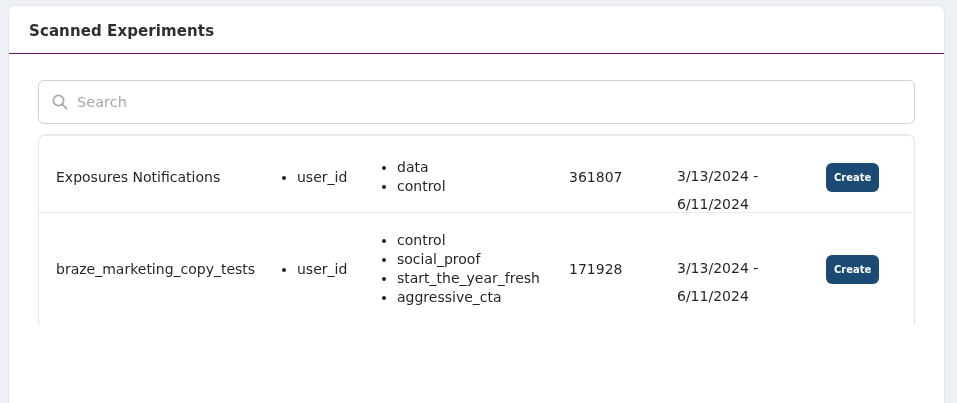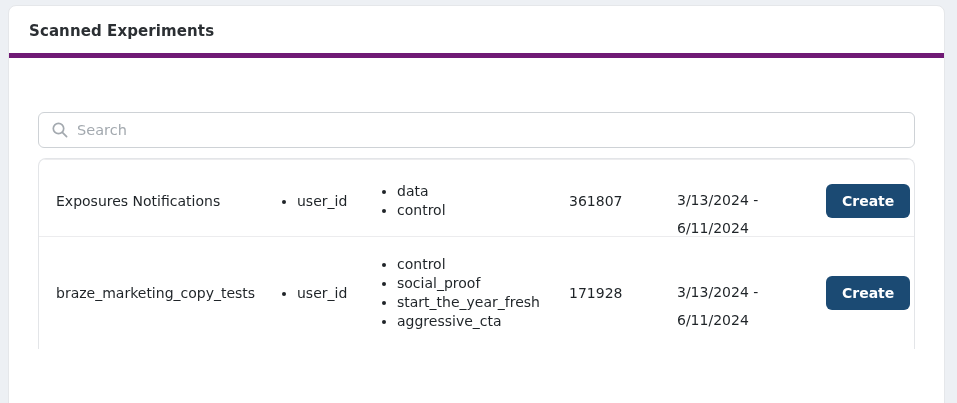--- a/index.html
+++ b/index.html
@@ -11,30 +11,30 @@
     position: relative;
   }
   .card {
     position: absolute;
     left: 8px; top: 5px;
     width: 937px; height: 430px;
     background: #ffffff;
     border: 1px solid #e5e7ea;
     border-radius: 8px;
   }
-  .card-header { padding: 16px 20px 13px 20px; border-bottom: 5px solid #701a75; }
+  .card-header { padding: 16px 20px 13px 20px; border-bottom: 1px solid #701a75; }
   .page-title { font-size: 15px; font-weight: 700; color: #2b2f33; letter-spacing: .1px; }
   .page-subtitle { margin-top: 6px; font-size: 13.5px; color: #6a737b; }
   .card-body { padding: 26px 29px 0 29px; }
 
   .search-box {
     display: flex; align-items: center;
-    height: 36px; width: 877px;
+    height: 44px; width: 877px;
     border: 1px solid #ced2d6; border-radius: 6px;
-    background: #fff; padding: 0 12px; gap: 8px; margin-top: 28px;
+    background: #fff; padding: 0 12px; gap: 8px;
   }
   .search-box svg { flex: 0 0 auto; }
   .search-input {
     border: none; outline: none; flex: 1; font-size: 14.5px;
     font-family: inherit; color: #212529; background: transparent;
   }
   .search-input::placeholder { color: #a3a9af; }
 
   .table {
     margin-top: 10px; width: 877px;
@@ -61,22 +61,22 @@
   .trow.r2 { min-height: 112px; padding-top: 15px; padding-bottom: 15px; }
   .td { padding-right: 10px; }
   .blist { list-style: disc; padding-left: 18px; }
   .blist li { line-height: 19px; }
   .cell-dates { line-height: 28px; margin-top: 26px; }
   .cell-action { padding-left: 5px; }
   .create-btn {
     background: var(--accent, #1b4a73);
     color: #ffffff;
     border: none; border-radius: 6px;
-    font-family: inherit; font-size: 14px; font-weight: 700;
-    padding: 9px 16px; cursor: pointer;
+    font-family: inherit; font-size: 10px; font-weight: 700;
+    padding: 9px 8px; cursor: pointer;
   }
 </style>
 </head>
 <body style="background: rgb(237, 240, 244);">
 
 <div class="card">
 
   <div class="card-header">
     <div class="page-title">Scanned Experiments</div>
   </div>

